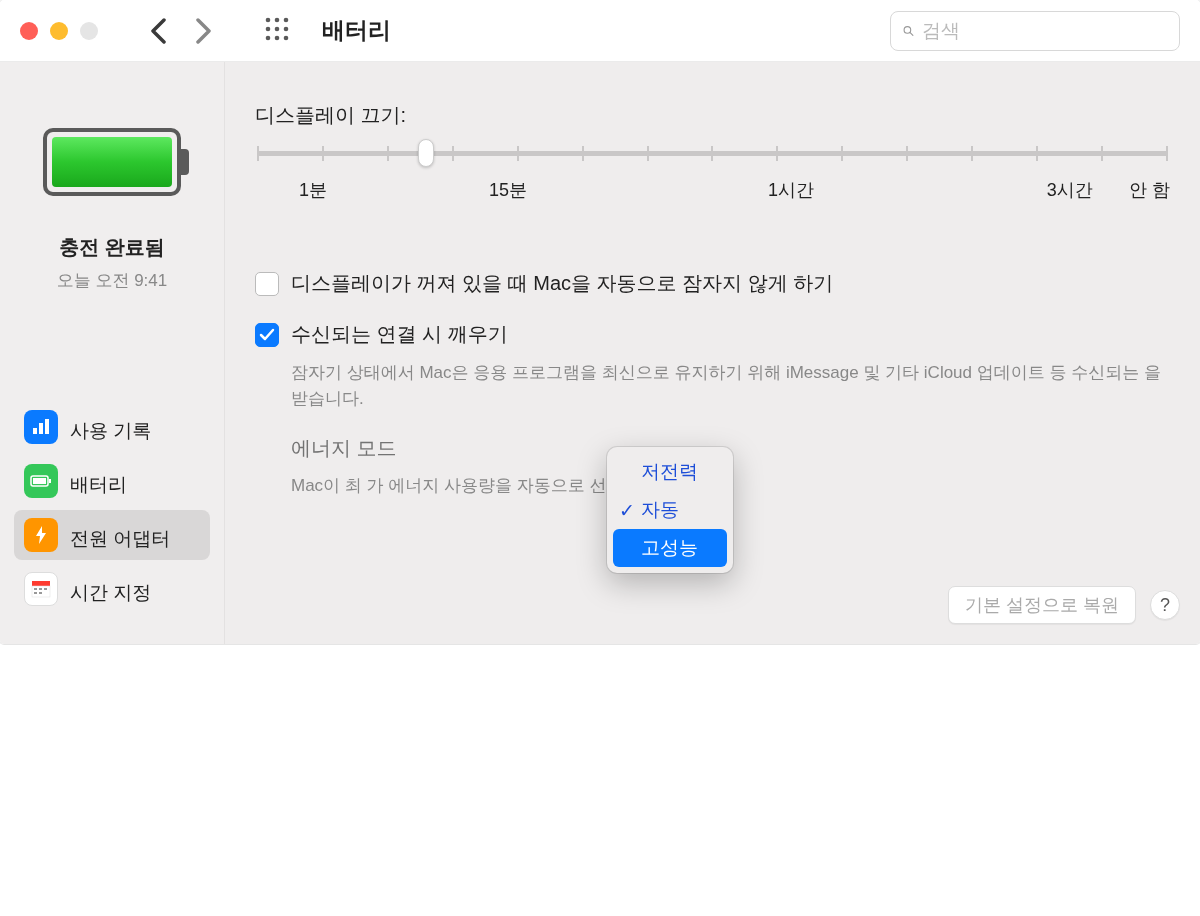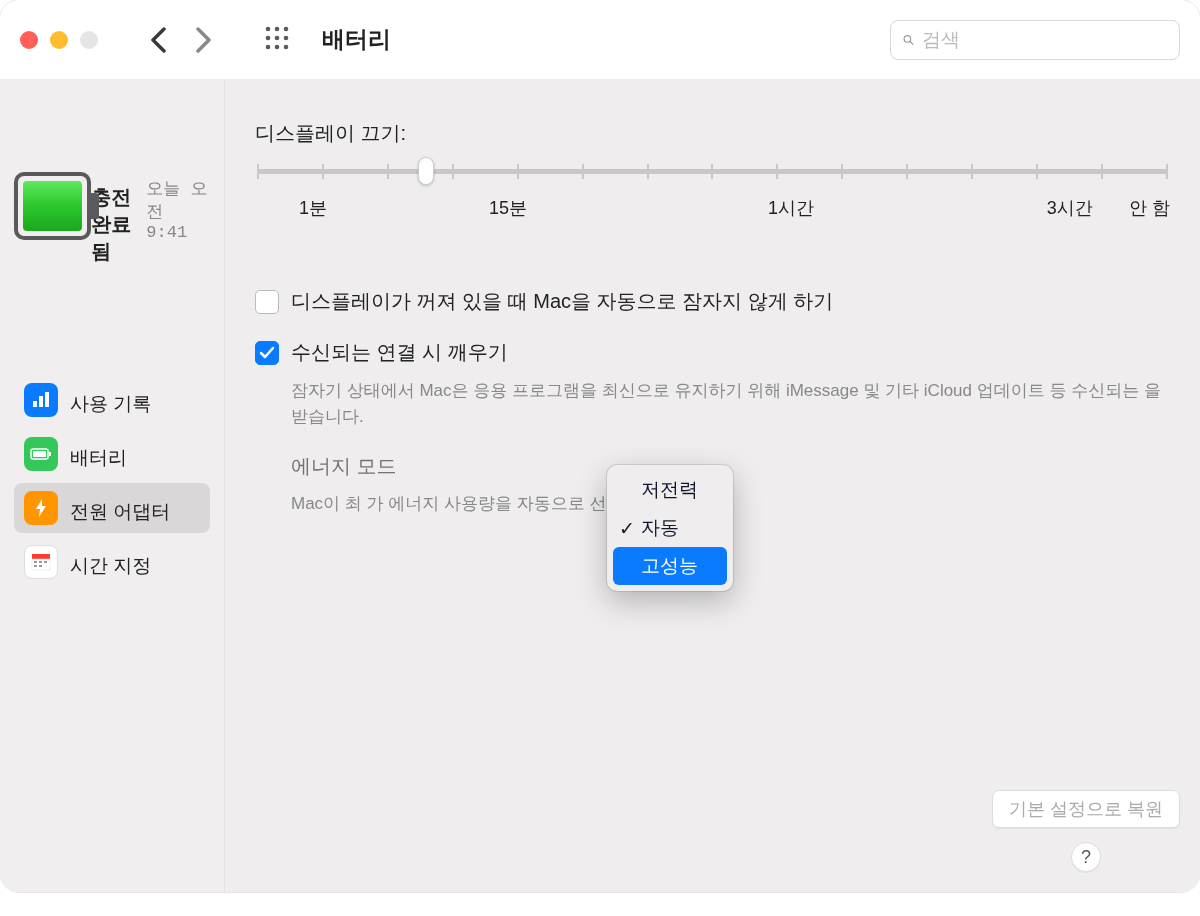--- a/index.html
+++ b/index.html
@@ -5,23 +5,23 @@
     * { margin: 0; padding: 0; box-sizing: border-box; }
     body {
       font-family: -apple-system, BlinkMacSystemFont, "Helvetica Neue", sans-serif;
       background: #fff;
       width: 1200px;
       height: 916px;
       overflow: hidden;
     }
     .window {
       width: 1200px;
-      height: 892px;
-      background: #fff;
-      border-radius: 20px;
+      height: 644px;
+      background: #fff;
+      border-radius: 4px;
       box-shadow: 0 0 0 1px rgba(0,0,0,0.1);
       display: flex;
       flex-direction: column;
       overflow: hidden;
     }
     .titlebar {
       height: 80px;
       display: flex;
       align-items: center;
       padding: 0 20px;
@@ -80,25 +80,24 @@
     .sidebar {
       width: 225px;
       background: #f0eeee;
       padding: 30px 14px;
       display: flex;
       flex-direction: column;
       border-right: 1px solid rgba(0,0,0,0.05);
     }
     .battery-visual {
       display: flex;
-      flex-direction: row;
+      flex-direction: column;
       align-items: center;
       margin-top: 36px;
       margin-bottom: 40px;
-      font-family: Liberation Mono, monospace;
     }
     .battery-body {
       width: 138px;
       height: 68px;
       border: 4px solid #5a5a5a;
       border-radius: 10px;
       position: relative;
       padding: 5px;
     }
     .battery-body::after {
@@ -272,21 +271,21 @@
       width: 126px;
       background: #efeded;
       border-radius: 10px;
       box-shadow: 0 0 0 1px rgba(0,0,0,0.1), 0 10px 30px rgba(0,0,0,0.25);
       padding: 6px;
       z-index: 100;
     }
     .dropdown-item {
       padding: 6px 10px 6px 28px;
       font-size: 19px;
-      color: #0f172a;
+      color: #1d4ed8;
       border-radius: 6px;
       position: relative;
       cursor: pointer;
     }
     .dropdown-item.highlighted {
       background: #0a7aff;
       color: #fff;
     }
     .dropdown-item .check {
       position: absolute;
@@ -294,21 +293,20 @@
       top: 50%;
       transform: translateY(-50%);
     }
     .bottom-bar {
       position: absolute;
       bottom: 20px;
       right: 20px;
       display: flex;
       align-items: center;
       gap: 14px;
-      flex-direction: column;
     }
     .restore-btn {
       background: #fff;
       border: 1px solid #ddd;
       border-radius: 7px;
       padding: 6px 16px;
       font-size: 18px;
       color: #aaa;
       box-shadow: 0 1px 1px rgba(0,0,0,0.05);
     }

